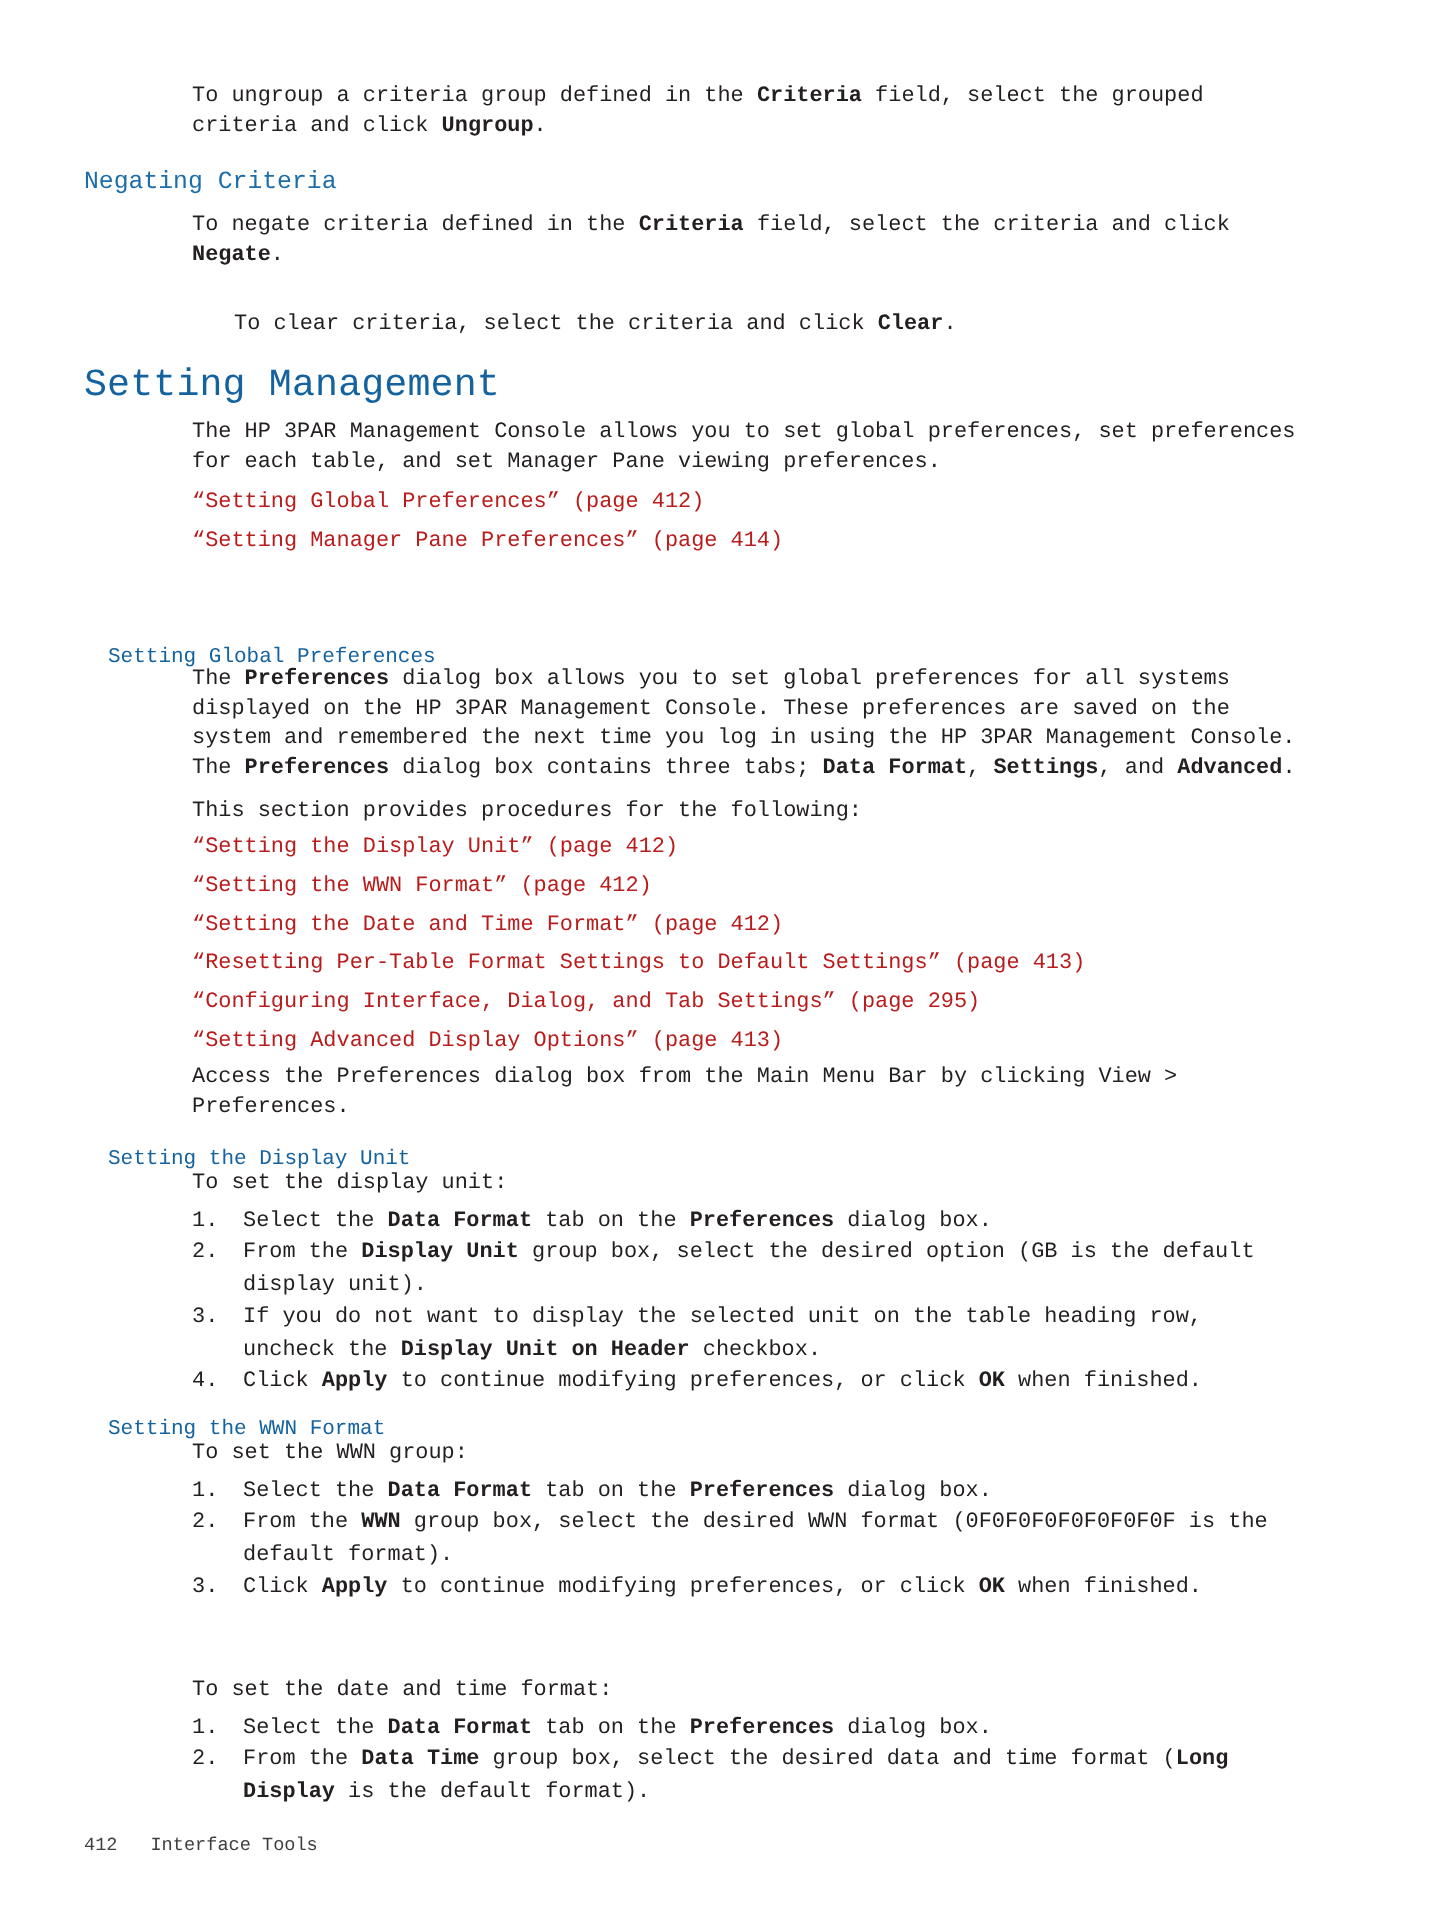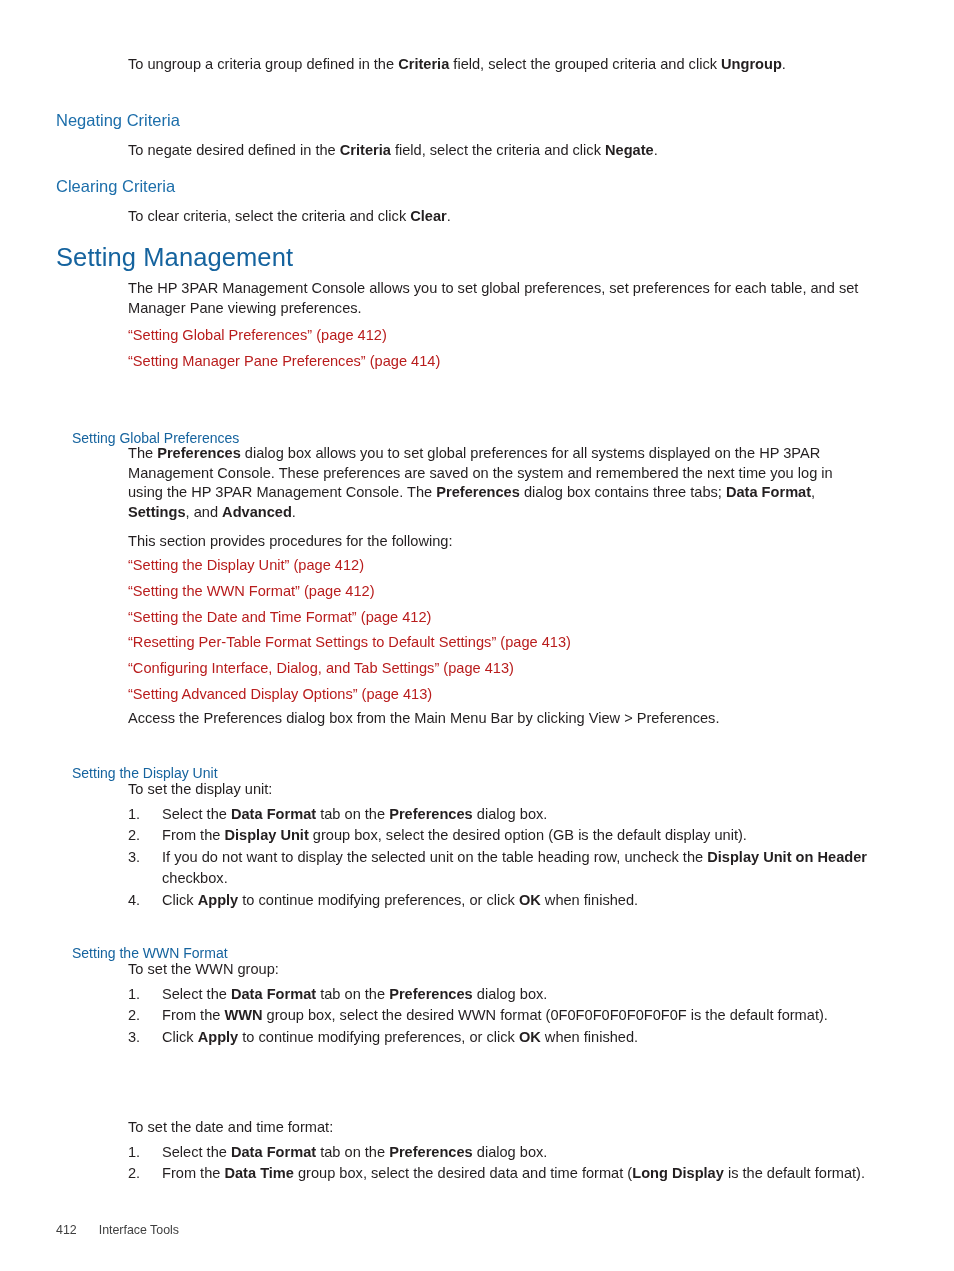--- a/index.html
+++ b/index.html
@@ -13,20 +13,21 @@
     font-family: "Liberation Sans", sans-serif;
     color: #231f20;
     position: relative;
     overflow: hidden;
   }
   .page {
     position: relative;
     width: 954px;
     height: 1271px;
     box-sizing: border-box;
+    font-family: Liberation Mono, monospace;
   }
 
   
   .body-col {
     position: absolute;
     left: 128px;
     width: 742px;
   }
   .head-col {
     position: absolute;
@@ -120,27 +121,24 @@
 <div class="page">
 
   <div class="body-col" style="top:55px;">
     <p class="para"><span>To ungroup a criteria group defined in the </span><b>Criteria</b><span> field, select the grouped criteria and click </span><b>Ungroup</b><span>.</span></p>
   </div>
 
   <div class="head-col" style="top:110px;">
     <h3 class="h-min">Negating Criteria</h3>
   </div>
   <div class="body-col" style="top:141px;">
-    <p class="para"><span>To negate desired defined in the </span><b>Criteria</b><span> field, select the criteria and click </span><b>Negate</b><span>.</span></p>
-  </div>
-
-  <div class="head-col" style="top:176px;">
-    <h3 class="h-min">Clearing Criteria</h3>
-  </div>
-  <div class="body-col" style="top:207px;">
+    <p class="para"><span>To negate criteria defined in the </span><b>Criteria</b><span> field, select the criteria and click </span><b>Negate</b><span>.</span></p>
+  </div>
+
+  <div class="body-col" style="top:207px;margin-left:28px;">
     <p class="para"><span>To clear criteria, select the criteria and click </span><b>Clear</b><span>.</span></p>
   </div>
 
   <div class="head-col" style="top:242px;">
     <h1 class="h-sec">Setting Management</h1>
   </div>
   <div class="body-col" style="top:279px;">
     <p class="para">The HP 3PAR Management Console allows you to set global preferences, set preferences for each table, and set Manager Pane viewing preferences.</p>
   </div>
   <div class="body-col" style="top:323px;">
@@ -153,21 +151,21 @@
   </div>
   <div class="body-col" style="top:444px;">
     <p class="para"><span>The </span><b>Preferences</b><span> dialog box allows you to set global preferences for all systems displayed on the HP 3PAR Management Console. These preferences are saved on the system and remembered the next time you log in using the HP 3PAR Management Console. The </span><b>Preferences</b><span> dialog box contains three tabs; </span><b>Data Format</b><span>, </span><b>Settings</b><span>, and </span><b>Advanced</b><span>.</span></p>
     <p class="para" style="margin-top:10px;">This section provides procedures for the following:</p>
   </div>
   <div class="body-col" style="top:553px;">
     <a class="xref" href="#">“Setting the Display Unit” (page 412)</a>
     <a class="xref" href="#">“Setting the WWN Format” (page 412)</a>
     <a class="xref" href="#">“Setting the Date and Time Format” (page 412)</a>
     <a class="xref" href="#">“Resetting Per-Table Format Settings to Default Settings” (page 413)</a>
-    <a class="xref" href="#">“Configuring Interface, Dialog, and Tab Settings” (page 413)</a>
+    <a class="xref" href="#">“Configuring Interface, Dialog, and Tab Settings” (page 295)</a>
     <a class="xref" href="#">“Setting Advanced Display Options” (page 413)</a>
   </div>
   <div class="body-col" style="top:709px;">
     <p class="para">Access the Preferences dialog box from the Main Menu Bar by clicking View &gt; Preferences.</p>
   </div>
 
   <div class="head-col" style="top:745px;">
     <h2 class="h-sub">Setting the Display Unit</h2>
   </div>
   <div class="body-col" style="top:780px;">

